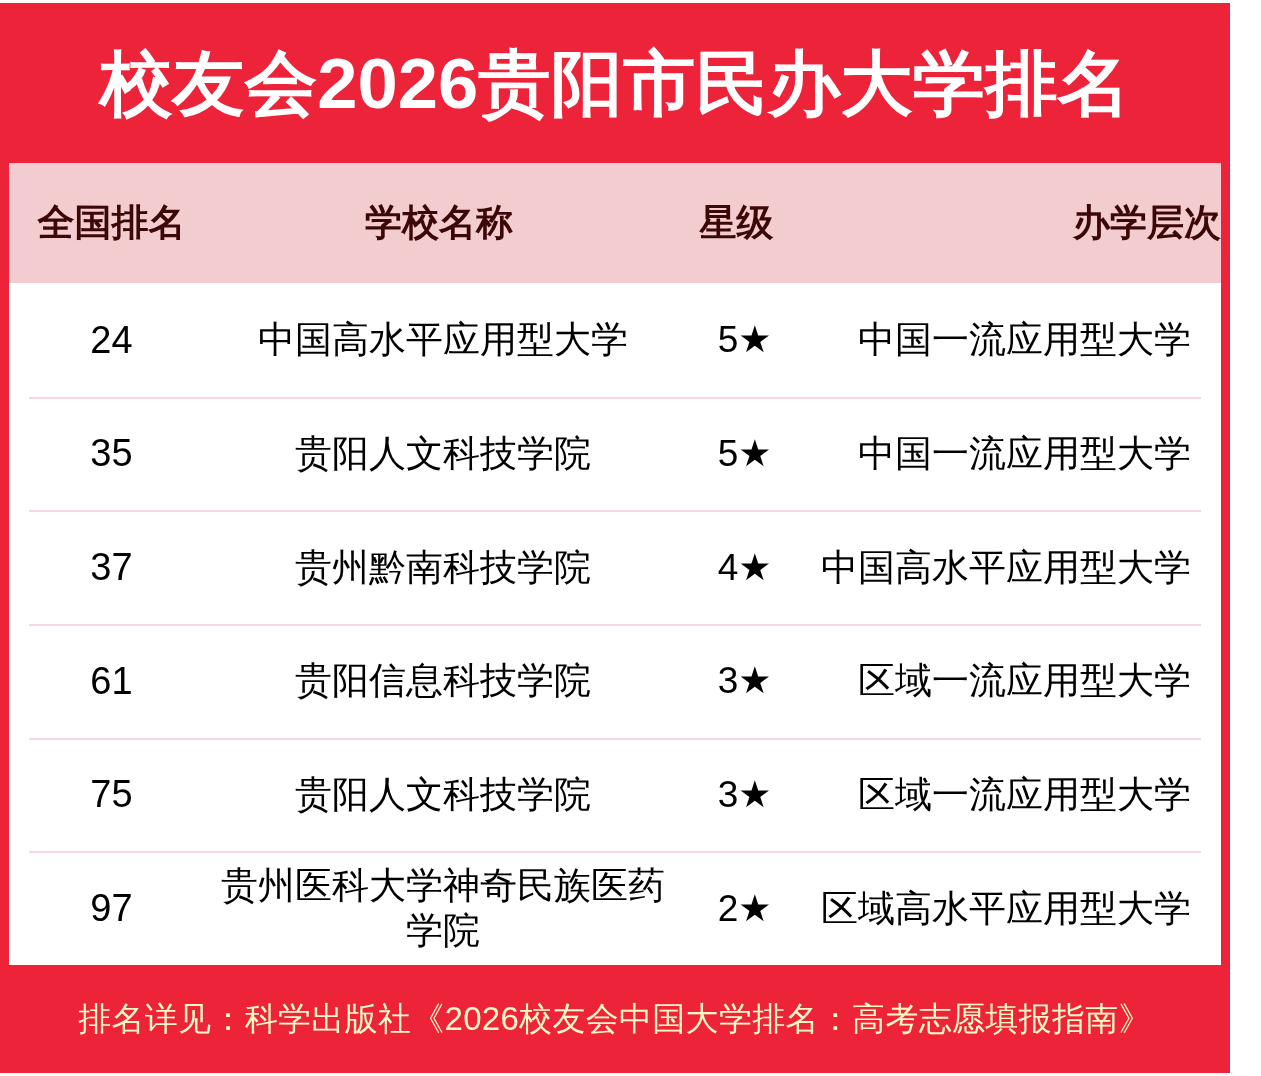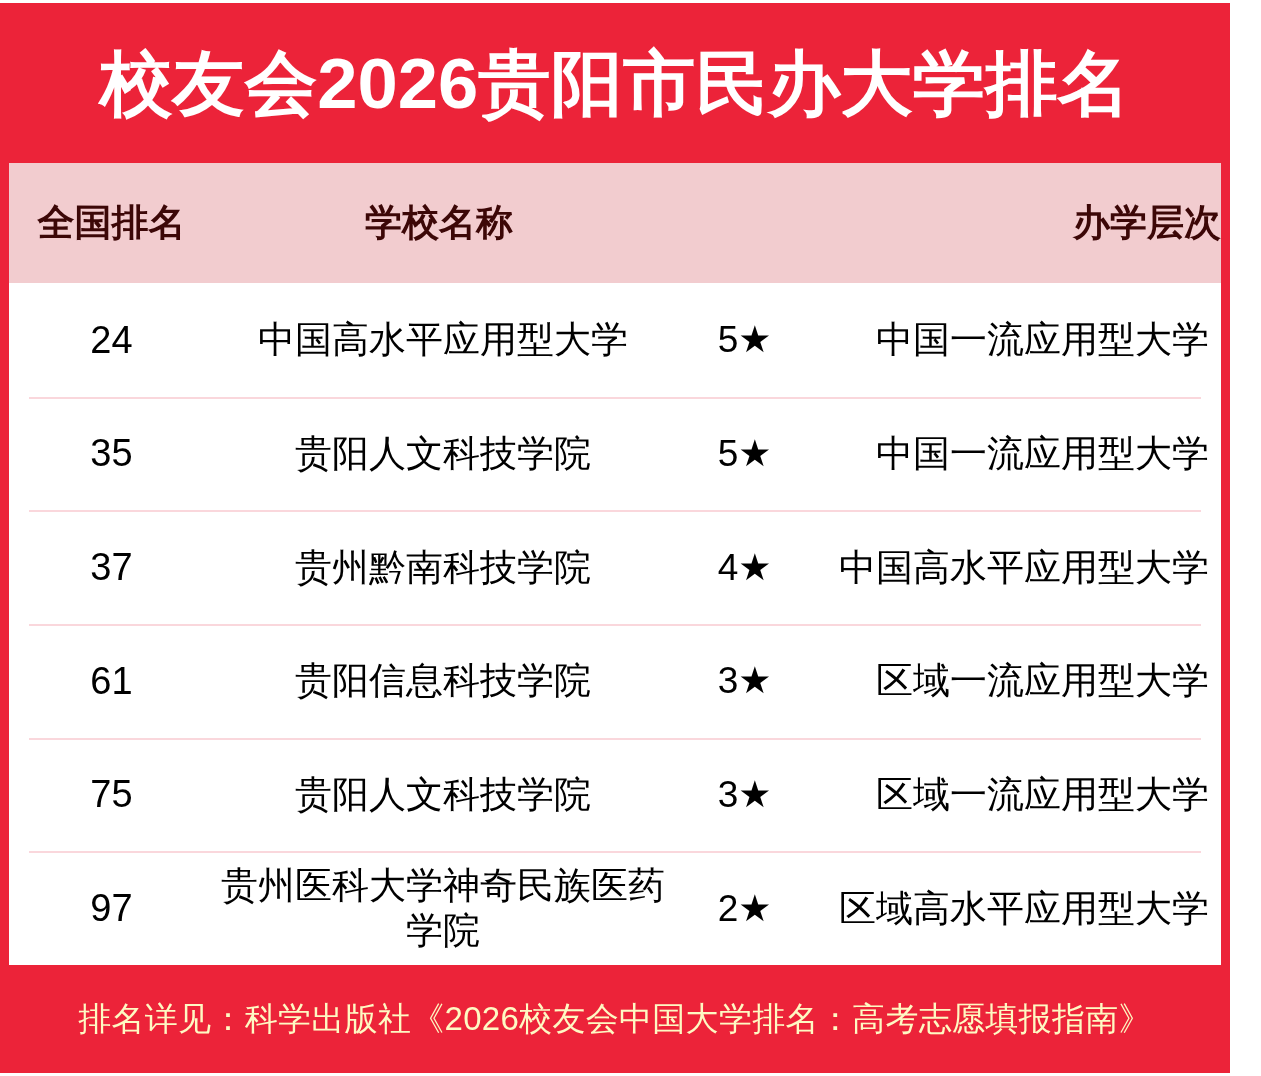--- a/index.html
+++ b/index.html
@@ -99,21 +99,21 @@
 
   .td {
     color: #000000;
     font-size: 37px;
     font-weight: 400;
     line-height: 1.22;
   }
   .td.rank   { font-size: 38px; }
   .td.star   { font-size: 37px; letter-spacing: 0px; }
   .td.school { padding: 0 4px; }
-  .td.level  { padding-right: 12px; }
+  .td.level  { padding-right: 30px; }
 
   
   .footer {
     height: 108px;
     flex: 0 0 108px;
     display: flex;
     align-items: center;
     justify-content: center;
     background: #ec2339;
   }
@@ -132,20 +132,21 @@
 
   <div class="title-banner">
     <div class="title-text">校友会2026贵阳市民办大学排名</div>
   </div>
 
   <div class="table-card">
 
     <div class="table-head">
       <div class="th col-rank">全国排名</div>
       <div class="th col-school">学校名称</div>
+      <div class="th col-star">星级</div>
       <div class="th col-level">办学层次</div>
     </div>
 
     <div class="table-body">
 
       <div class="trow">
         <div class="td rank col-rank">24</div>
         <div class="td school col-school">中国高水平应用型大学</div>
         <div class="td star col-star">5★</div>
         <div class="td level col-level">中国一流应用型大学</div>

